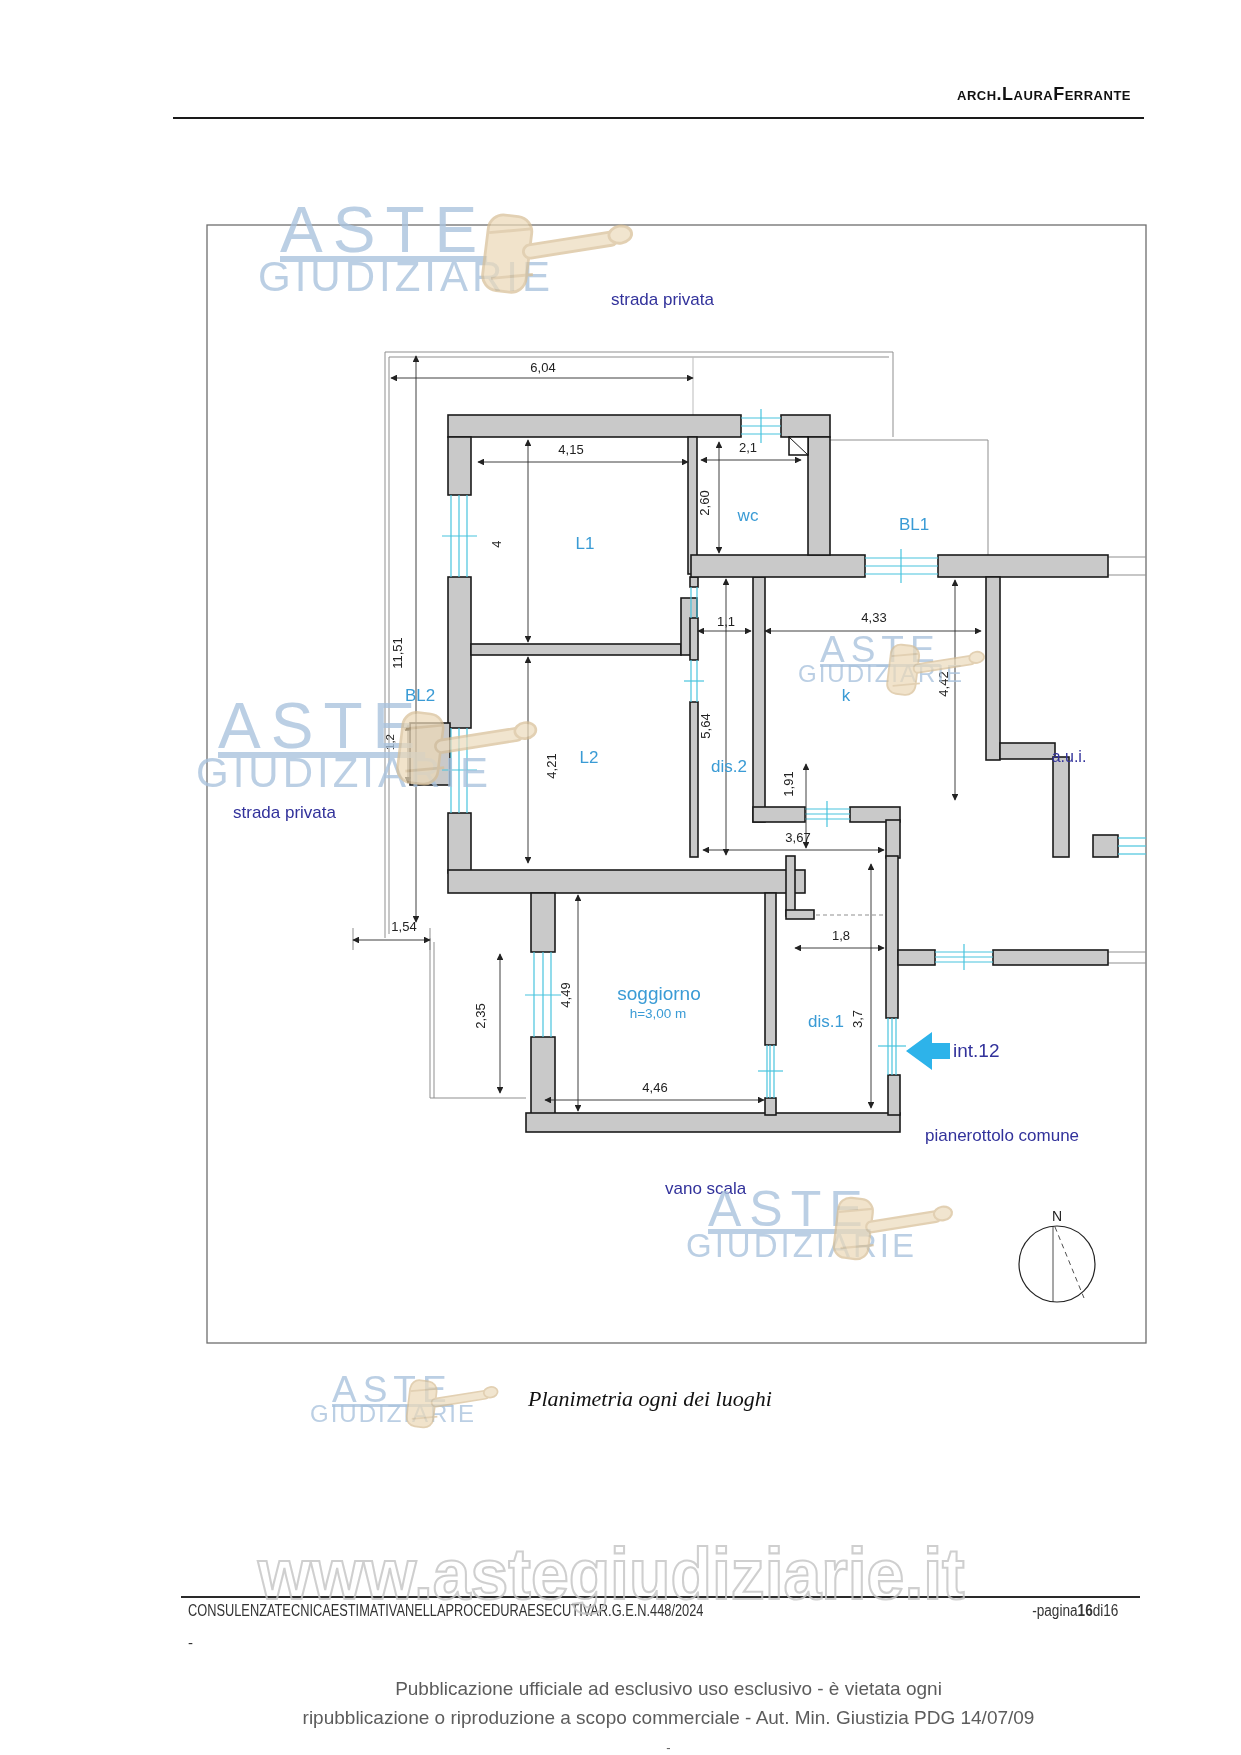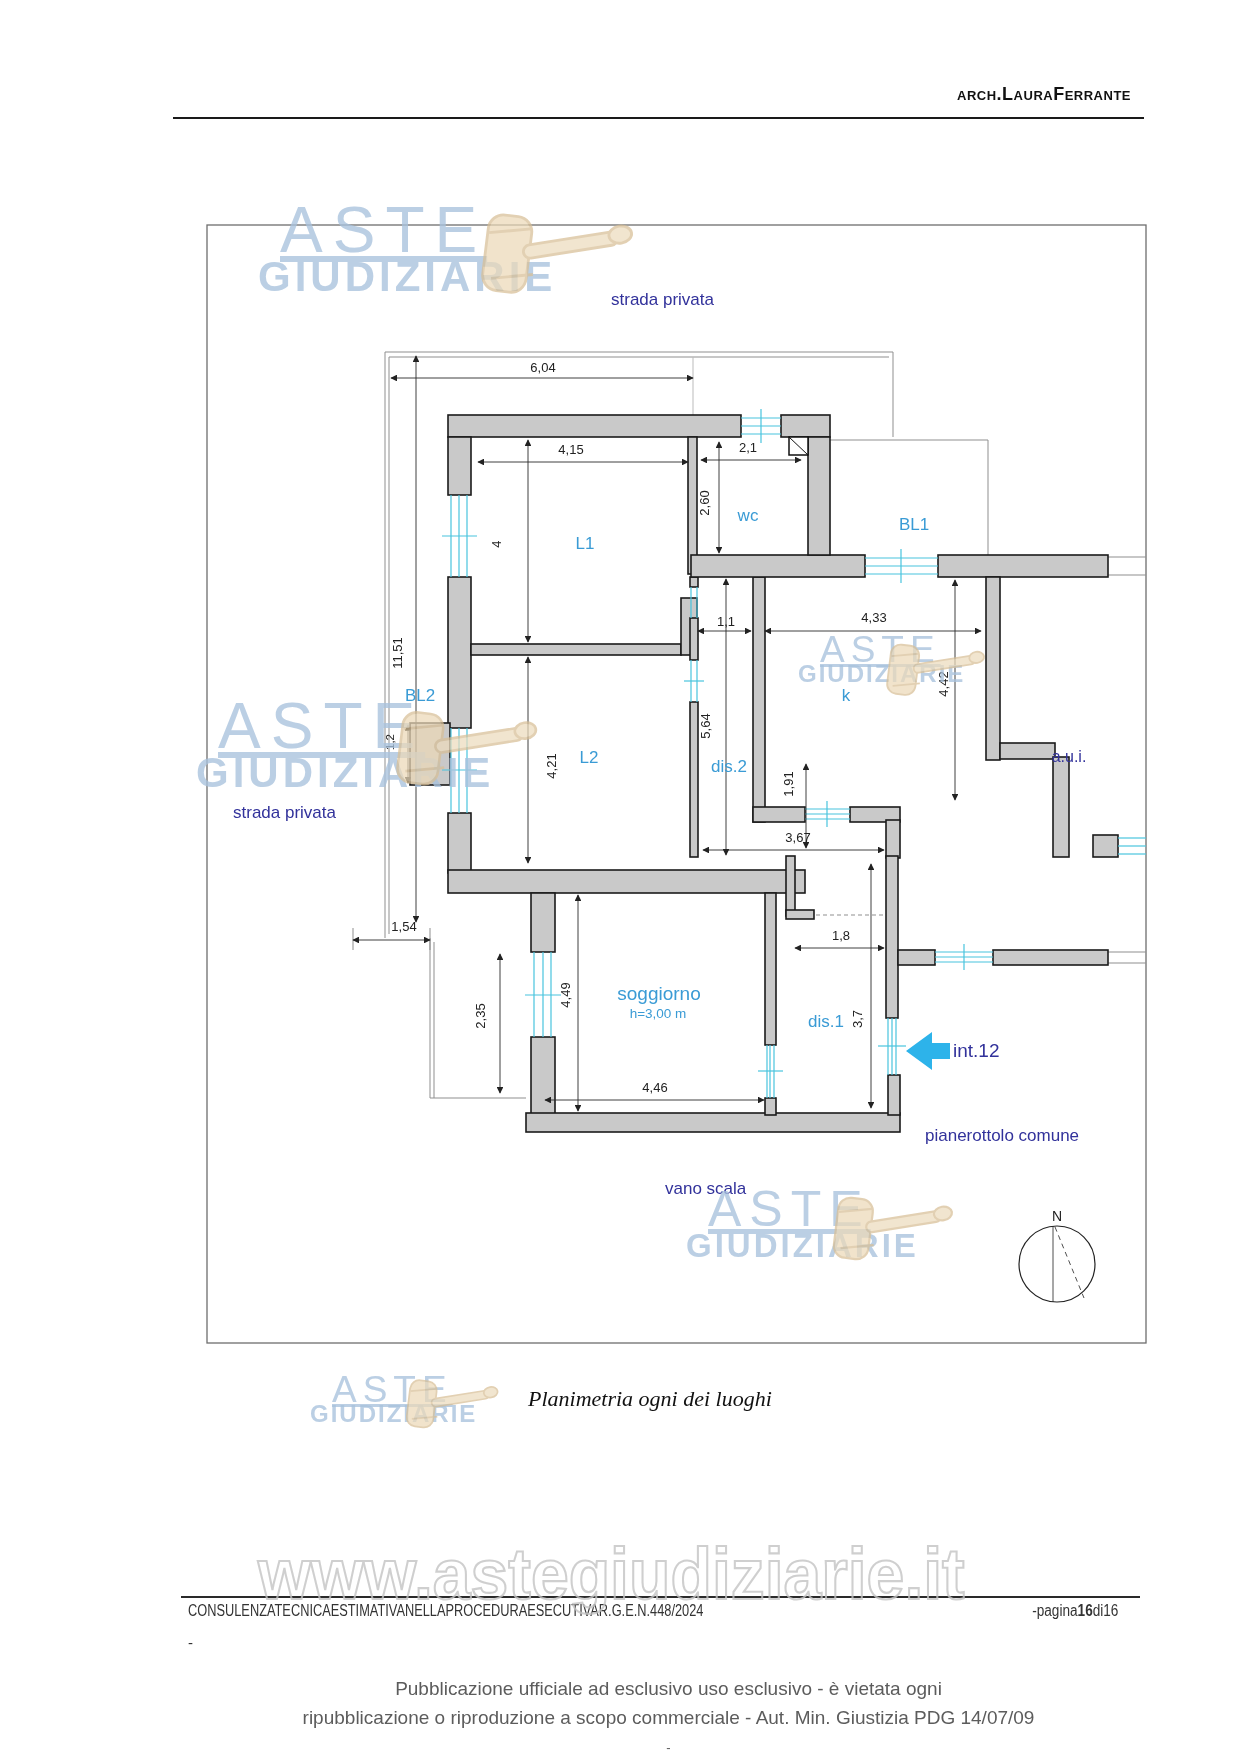--- a/index.html
+++ b/index.html
@@ -7,21 +7,21 @@
         font-family:"Liberation Sans",sans-serif;margin-left:48px;}
   
   #arch-name{position:absolute;top:84px;right:158px;font-size:18px;font-weight:bold;
       color:#111;font-variant:small-caps;letter-spacing:.5px;z-index:6;}
   #header-rule{position:absolute;top:117px;left:125px;width:971px;height:2px;background:#1a1a1a;z-index:6;}
   
   #plan-svg{position:absolute;left:0;top:0;width:1241px;height:1755px;z-index:2;}
   
   .wm{position:absolute;z-index:3;color:rgba(168,193,221,.78);line-height:.95;pointer-events:none;}
   .wm-l1{letter-spacing:10px;margin-left:22px;text-decoration:underline;}
-  .wm-l2{letter-spacing:4px;margin-top:-4px;font-weight:bold;}
+  .wm-l2{letter-spacing:4px;margin-top:-4px;}
   .wm.lg .wm-l1{font-size:64px;}  .wm.lg .wm-l2{font-size:42px;}
   .wm.md .wm-l1{font-size:50px;letter-spacing:8px;}  .wm.md .wm-l2{font-size:33px;letter-spacing:3px;}
   .wm.sm .wm-l1{font-size:37px;letter-spacing:6px;}  .wm.sm .wm-l2{font-size:24px;letter-spacing:2px;}
   .gavel{position:absolute;z-index:3;opacity:.72;pointer-events:none;}
   
   #caption{position:absolute;left:480px;top:1386px;font-family:"Liberation Serif",serif;
       font-style:italic;font-size:22px;color:#111;z-index:4;}
   
   #footer-rule{position:absolute;top:1596px;left:133px;width:959px;height:2px;background:#2a2a2a;z-index:4;}
   #footer-ref{position:absolute;top:1602px;left:140px;font-size:16px;color:#333;

